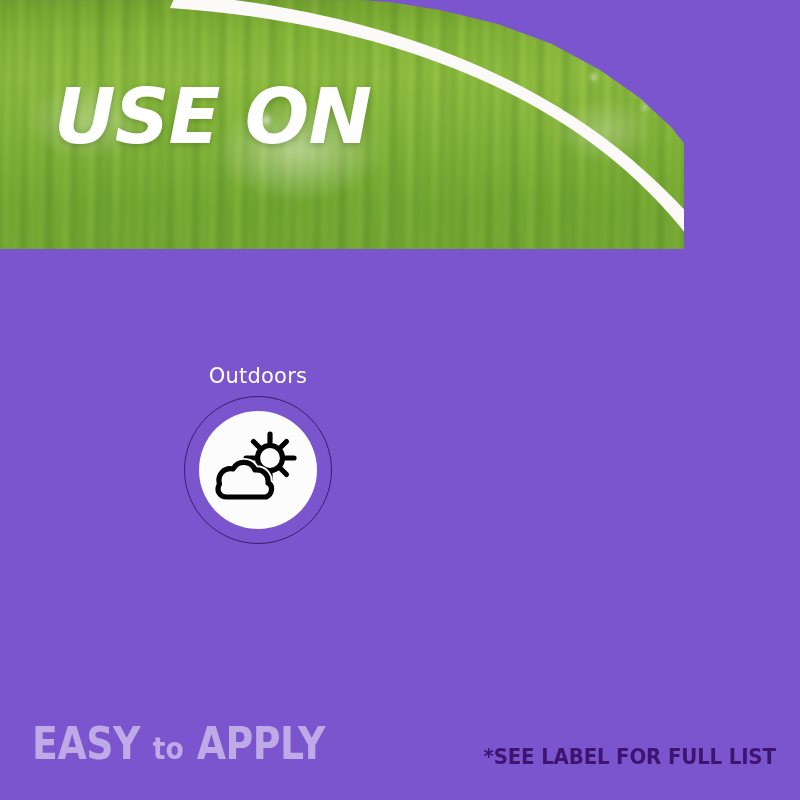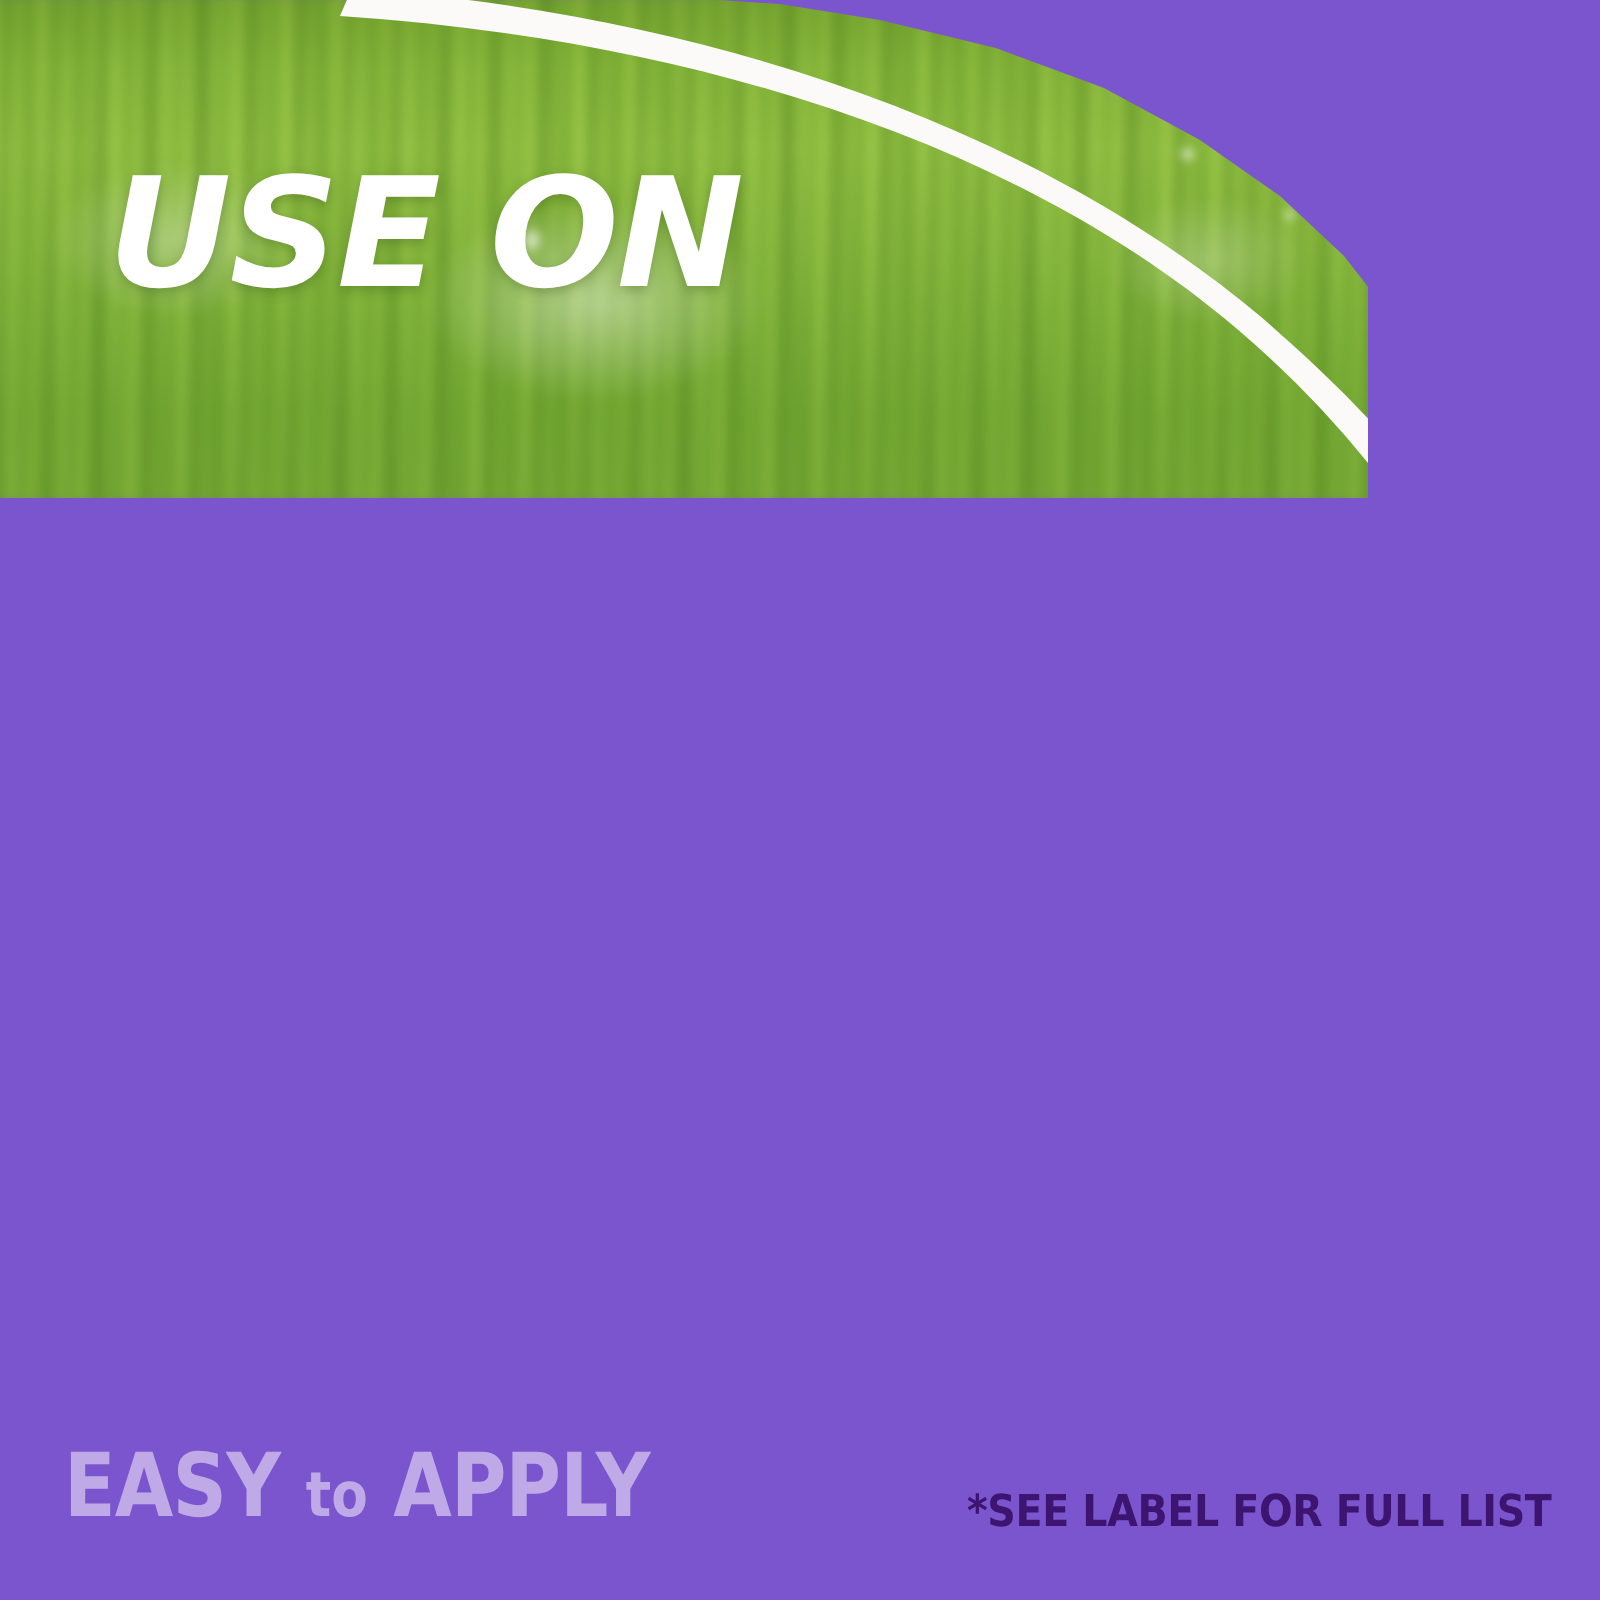--- a/index.html
+++ b/index.html
@@ -211,20 +211,60 @@
                C 724 282, 686 222, 618 164
                C 512 74, 352 20, 170 8
                Z" fill="#fbfaf8"></path>
     </svg>
 
     <div id="use-on">USE ON</div>
   </div>
 
   <div id="badges">
 
+    <div class="badge" style="left:0px; top:0px;">
+      <div class="badge-label">Outdoors</div>
+      <div class="badge-ring">
+        <div class="badge-disc"></div>
+        <div class="badge-glyph">
+          <svg width="86" height="74" viewBox="0 0 86 74">
+            <g fill="none" stroke="#000000" stroke-width="5.2" stroke-linecap="round">
+
+              <circle cx="55" cy="27" r="12.5"></circle>
+
+              <line x1="55" y1="3" x2="55" y2="11"></line>
+              <line x1="55" y1="43" x2="55" y2="51"></line>
+              <line x1="31" y1="27" x2="39" y2="27"></line>
+              <line x1="71" y1="27" x2="79" y2="27"></line>
+              <line x1="38.5" y1="10.5" x2="44" y2="16"></line>
+              <line x1="66" y1="38" x2="71.5" y2="43.5"></line>
+              <line x1="71.5" y1="10.5" x2="66" y2="16"></line>
+              <line x1="44" y1="38" x2="38.5" y2="43.5"></line>
+            </g>
+
+            <g>
+              <path d="M 12 66
+                       C 4 66, 1 59, 4.5 53
+                       C 2 44, 9 36, 18 38
+                       C 23 29, 36 29, 40 39
+                       C 48 38, 54 44, 53 52
+                       C 58 54, 58 63, 51 66
+                       Z" fill="#fdfcfd" stroke="#fdfcfd" stroke-width="9" stroke-linejoin="round"></path>
+              <path d="M 12 66
+                       C 4 66, 1 59, 4.5 53
+                       C 2 44, 9 36, 18 38
+                       C 23 29, 36 29, 40 39
+                       C 48 38, 54 44, 53 52
+                       C 58 54, 58 63, 51 66
+                       Z" fill="#fdfcfd" stroke="#000000" stroke-width="5.2" stroke-linejoin="round" stroke-linecap="round"></path>
+            </g>
+          </svg>
+        </div>
+      </div>
+    </div>
 
 
   </div>
 
   <div id="easy-apply"><span>EASY</span><span>&nbsp;</span><span class="small-to">to</span><span>&nbsp;</span><span>APPLY</span></div>
 
   <div id="see-label">*SEE LABEL FOR FULL LIST</div>
 
 </div>
 

